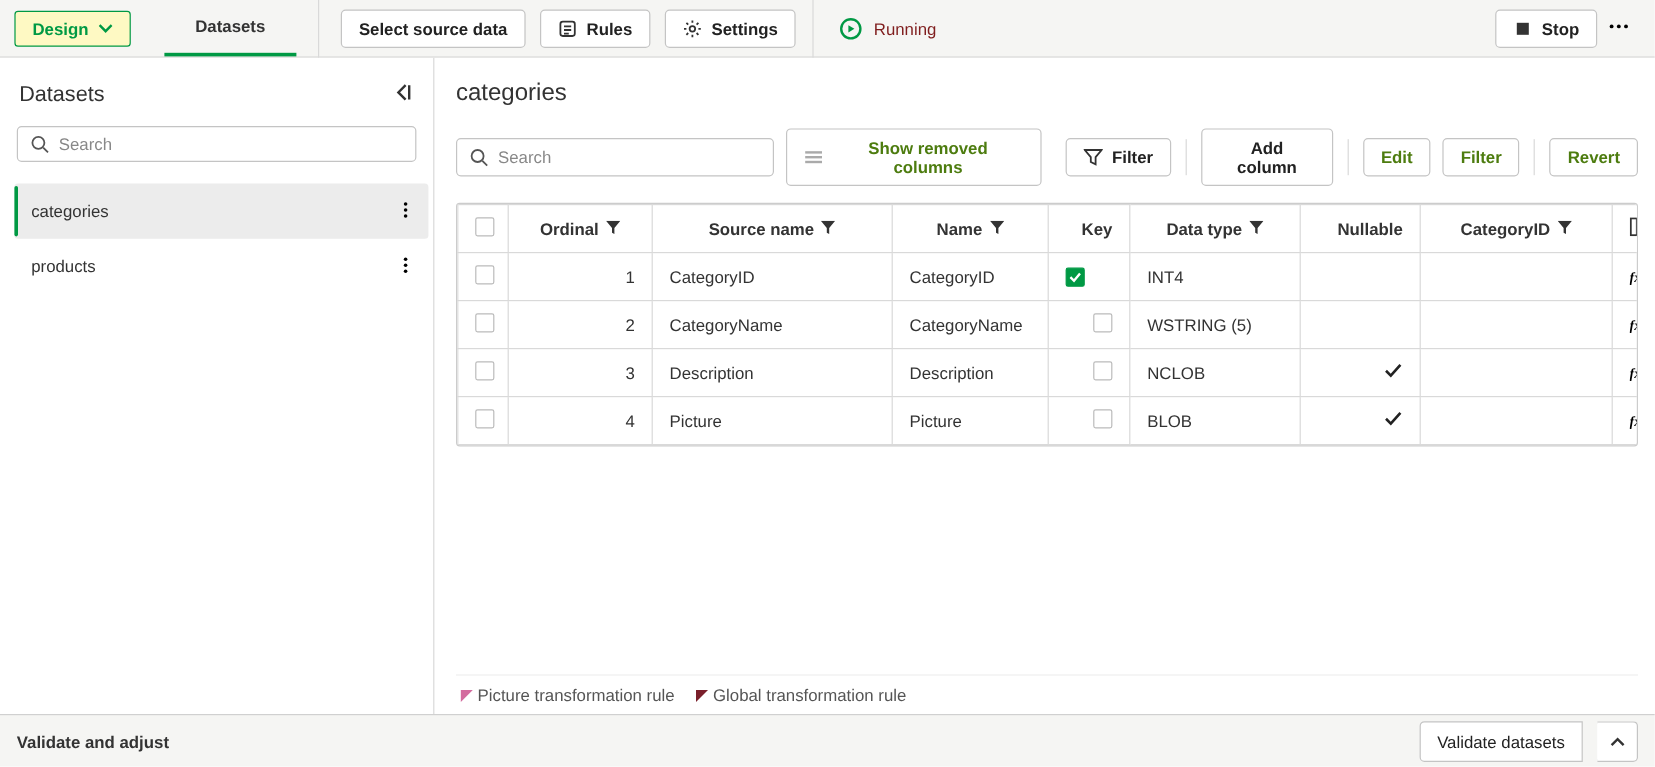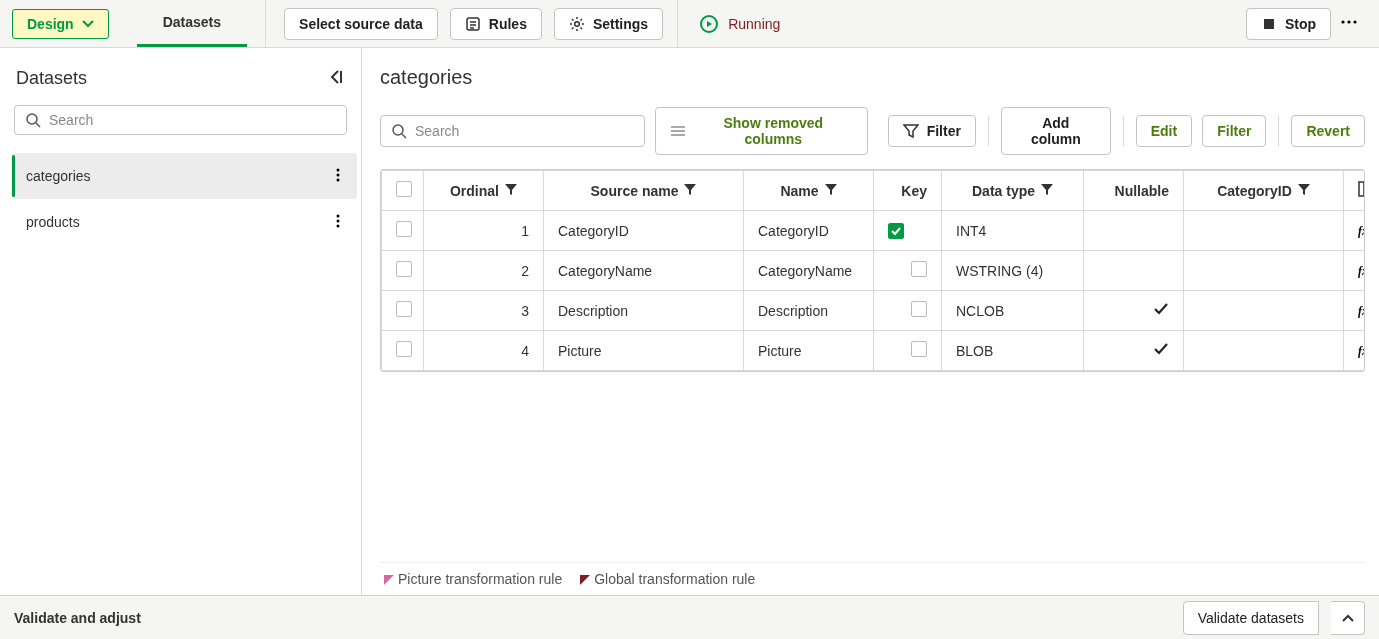--- a/index.html
+++ b/index.html
@@ -484,21 +484,21 @@
                   </svg>
                 </span>
               </td>
             </tr>
             <tr>
               <td class="center"><span class="chk"></span></td>
               <td class="center">2</td>
               <td>CategoryName</td>
               <td>CategoryName</td>
               <td class="center"><span class="chk"></span></td>
-              <td>WSTRING (4)</td>
+              <td>WSTRING (5)</td>
               <td class="center"></td>
               <td></td>
               <td class="center">
                 <span class="fx-icon">
                   <svg viewBox="0 0 18 16">
                     <text x="0" y="13" font-family="serif" font-style="italic" font-weight="bold" font-size="14">fx</text>
                   </svg>
                 </span>
               </td>
             </tr>

